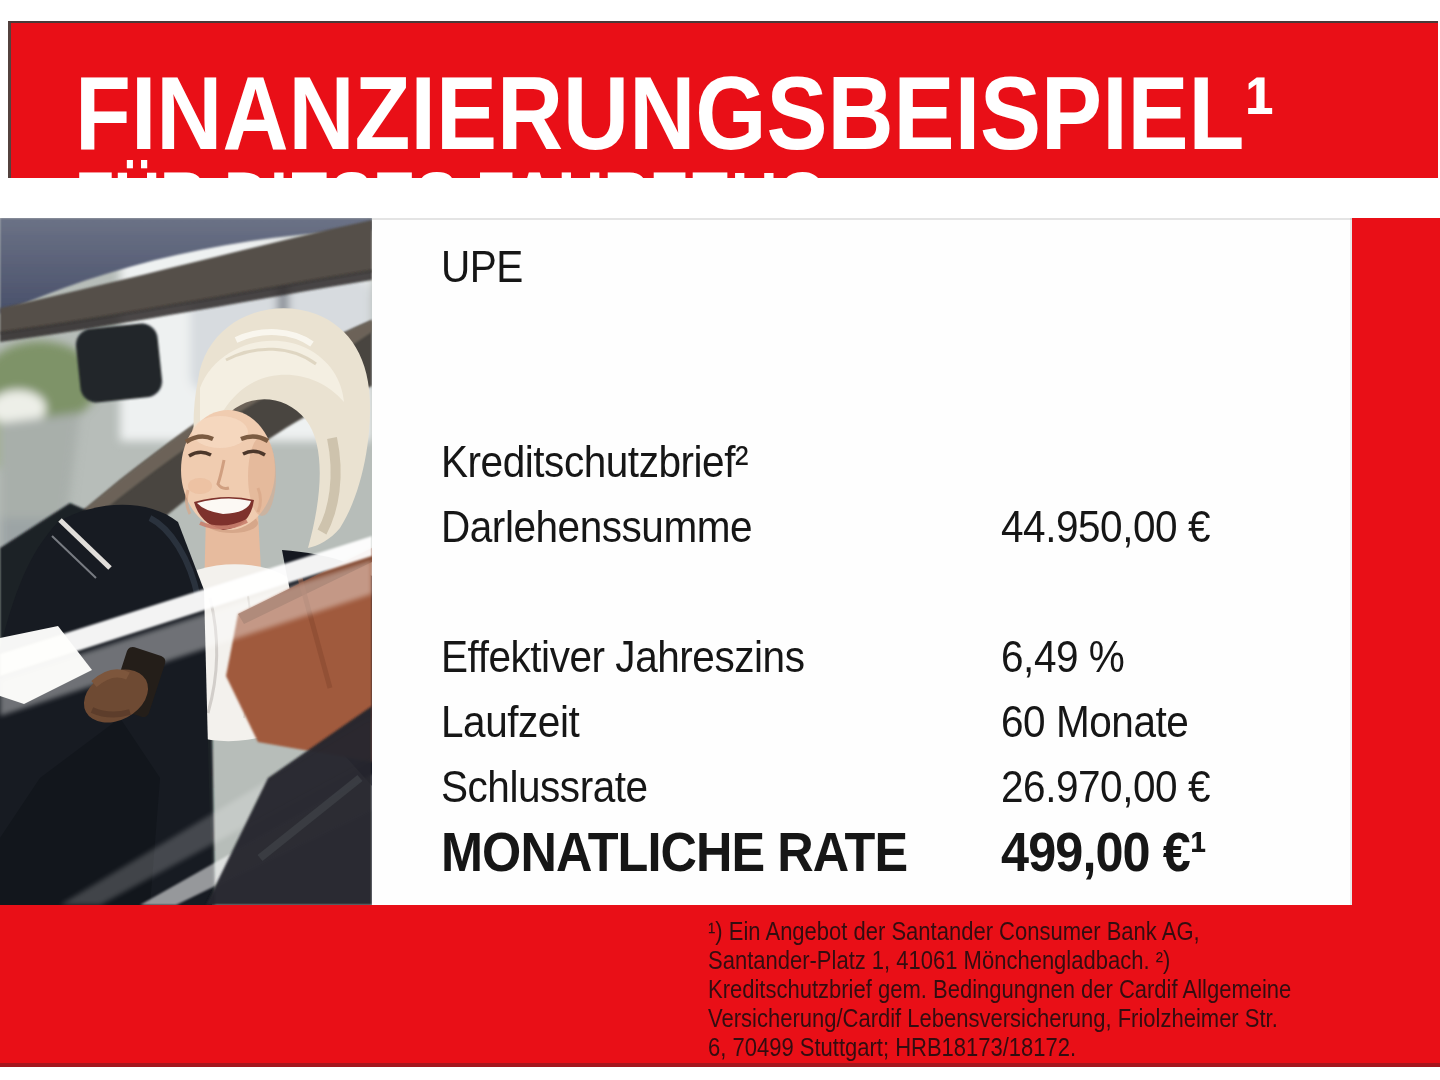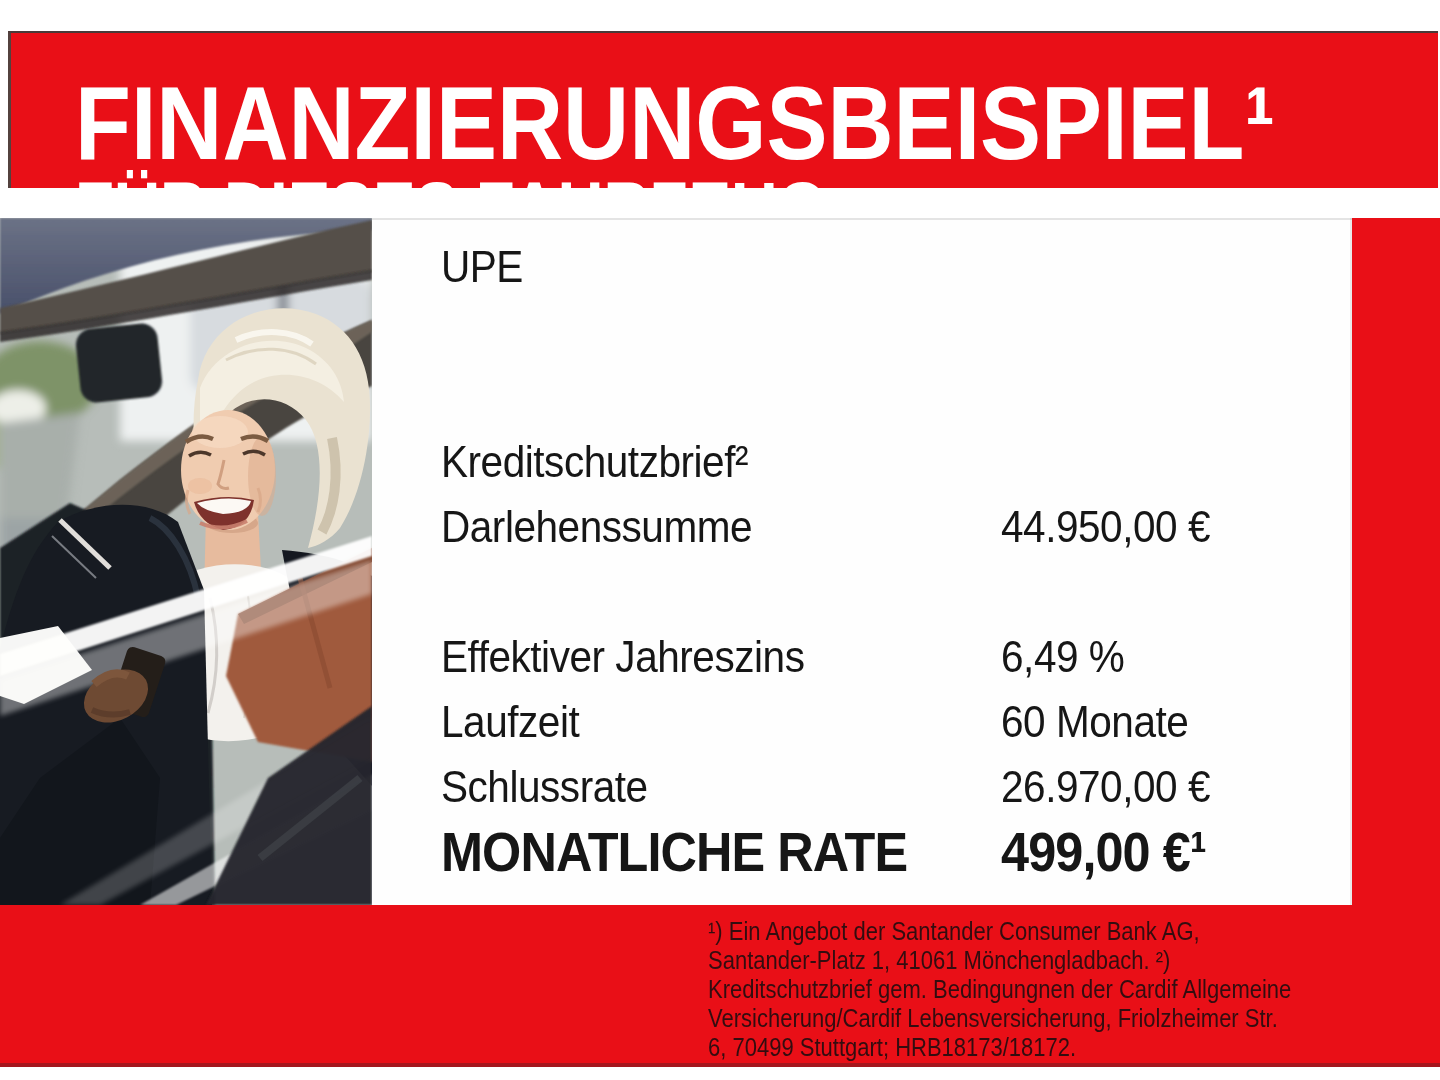--- a/index.html
+++ b/index.html
@@ -3,21 +3,21 @@
 <meta charset="utf-8">
 <style>
   html,body{margin:0;padding:0;background:#888;}
   .canvas{
     position:relative;width:1440px;height:1080px;background:#ffffff;
     overflow:hidden;font-family:"Liberation Sans",sans-serif;
     -webkit-font-smoothing:antialiased;
   }
   
   .red-header{
-    position:absolute;left:8px;top:31px;width:1430px;height:157px;
+    position:absolute;left:8px;top:21px;width:1430px;height:157px;
     background:#e90f17;border-top:2px solid #4a3a38;border-left:3px solid #53413e;
     box-sizing:border-box;
   }
   .red-body{position:absolute;left:0;top:218px;width:1440px;height:849px;background:#e90f17;}
   .bottom-edge{position:absolute;left:0;top:1063px;width:1440px;height:4px;background:rgba(110,30,34,.55);}
   
   .title1{
     position:absolute;left:64px;top:38px;font-size:104px;font-weight:700;color:#ffffff;
     line-height:1;white-space:nowrap;letter-spacing:0;
     transform:scaleX(.88);transform-origin:left top;

